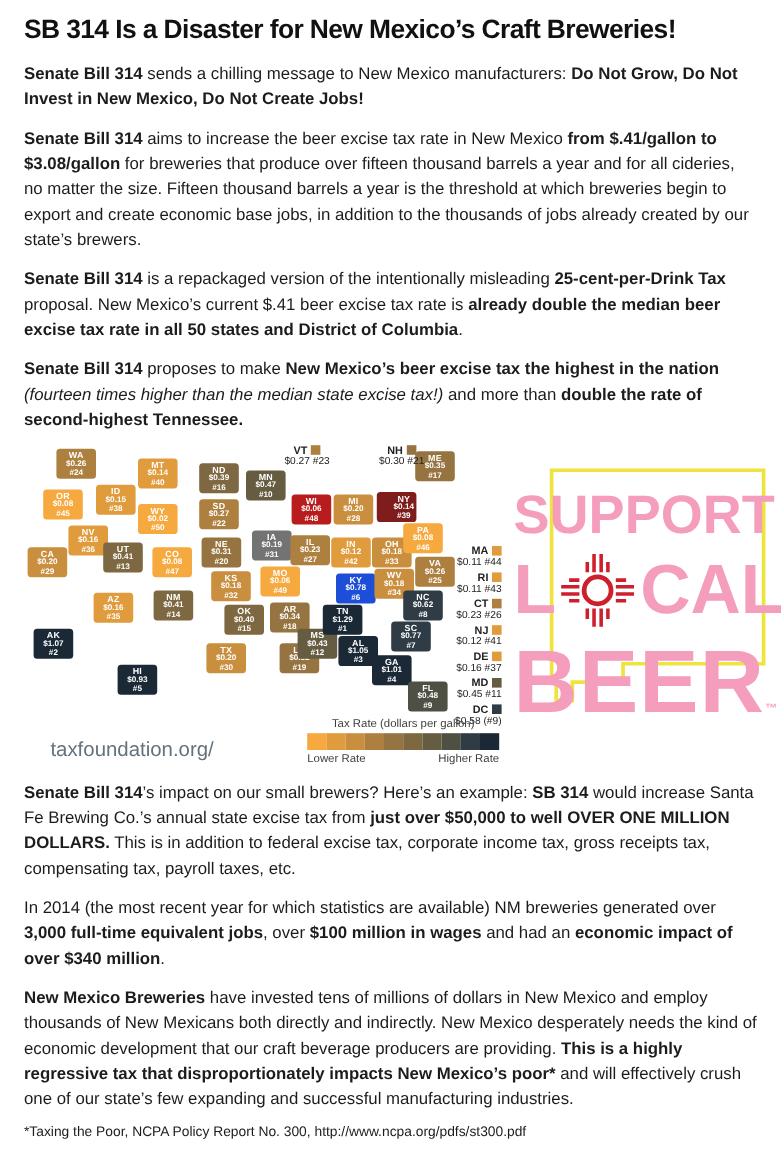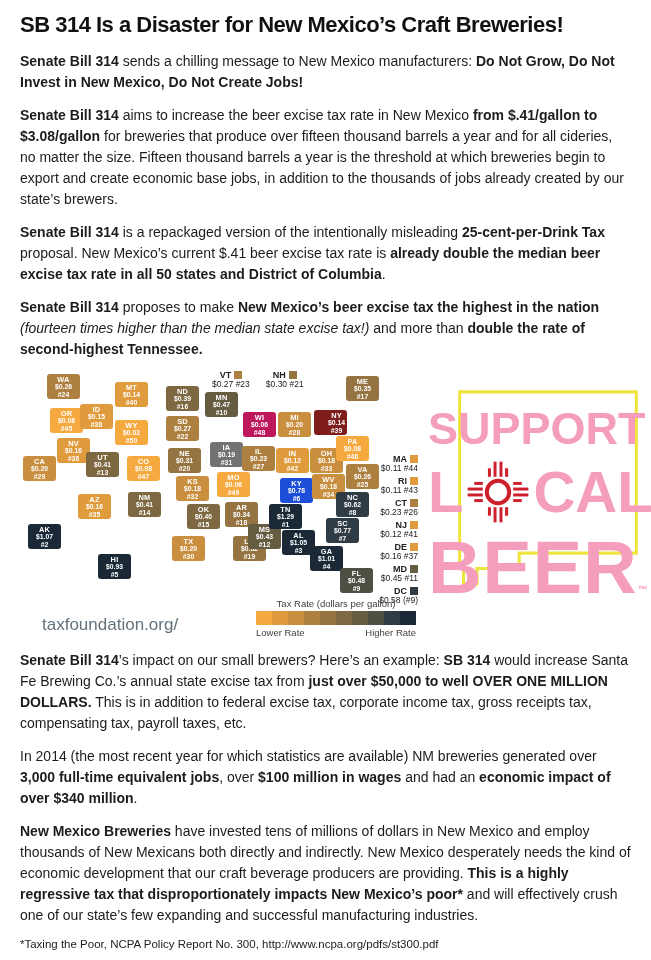--- a/index.html
+++ b/index.html
@@ -20,21 +20,21 @@
   .map-section{display:flex;margin:2px 0 10px -6px;width:640px;}
   .map-block{position:relative;width:404px;height:268px;flex:none;}
   .map-canvas{position:relative;width:368px;height:222px;}
   .state-tile{
     position:absolute;width:33px;height:25px;border-radius:3px;color:#fff;
     text-align:center;font-size:6.8px;line-height:7.6px;padding-top:1.5px;
     box-sizing:border-box;font-weight:bold;
   }
   .st-abbr{font-size:7.4px;letter-spacing:0.2px;}
   .map-top-labels{position:absolute;left:198px;top:-2px;display:flex;gap:16px;}
-  .top-item{text-align:right;}
+  .top-item{text-align:right;margin-left:25px;}
   .top-item .lbl-line1{justify-content:center;}
   .side-list{position:absolute;right:0px;top:82px;width:42px;text-align:right;}
   .side-item{margin-bottom:3px;}
   .lbl-line1{font-size:9px;font-weight:bold;color:#222;display:flex;justify-content:flex-end;align-items:center;gap:3px;line-height:10px;}
   .lbl-line2{font-size:8.5px;color:#222;line-height:9px;}
   .mini-swatch{width:8px;height:8px;display:inline-block;flex:none;}
   .map-footer{position:absolute;bottom:2px;left:0;width:100%;display:flex;justify-content:space-between;align-items:flex-end;}
   .attribution{font-size:17px;color:#63727c;margin-left:28px;padding-bottom:3px;}
   .legend{width:160px;margin-right:2px;}
   .legend-title{font-size:9.5px;color:#3e3e3e;text-align:center;margin-bottom:2px;}
@@ -66,21 +66,21 @@
   <p class="body-p"><b>Senate Bill 314</b><span> proposes to make </span><b>New Mexico’s beer excise tax the highest in the nation</b><span> </span><i>(fourteen times higher than the median state excise tax!)</i><span> and more than </span><b>double the rate of second-highest Tennessee.</b></p>
 
   <div class="map-section">
     <div class="map-block">
       <div class="map-canvas">
           <div class="state-tile" style="left: 33px; top: 2px; background: rgb(174, 128, 64);">
             <div class="st-abbr">WA</div>
             <div>$0.26</div>
             <div>#24</div>
           </div>
-          <div class="state-tile" style="left: 36px; top: 36px; background: rgb(245, 169, 63);">
+          <div class="state-tile" style="left: 22px; top: 36px; background: rgb(245, 169, 63);">
             <div class="st-abbr">OR</div>
             <div>$0.08</div>
             <div>#45</div>
           </div>
           <div class="state-tile" style="left: 9px; top: 84px; background: rgb(201, 142, 62);">
             <div class="st-abbr">CA</div>
             <div>$0.20</div>
             <div>#29</div>
           </div>
           <div class="state-tile" style="left: 43px; top: 66px; background: rgb(224, 155, 61);">
@@ -171,21 +171,21 @@
           <div class="state-tile" style="left: 211px; top: 130px; background: rgb(150, 116, 65);">
             <div class="st-abbr">AR</div>
             <div>$0.34</div>
             <div>#18</div>
           </div>
           <div class="state-tile" style="left: 219px; top: 164px; background: rgb(150, 116, 65);">
             <div class="st-abbr">LA</div>
             <div>$0.32</div>
             <div>#19</div>
           </div>
-          <div class="state-tile" style="left: 229px; top: 40px; background: #be185d; text-align: center;">
+          <div class="state-tile" style="left: 229px; top: 40px; background: #b91c1c; text-align: center;">
             <div class="st-abbr">WI</div>
             <div>$0.06</div>
             <div>#48</div>
           </div>
           <div class="state-tile" style="left: 228px; top: 74px; background: rgb(174, 128, 64);">
             <div class="st-abbr">IL</div>
             <div>$0.23</div>
             <div>#27</div>
           </div>
           <div class="state-tile" style="left: 234px; top: 152px; background: rgb(101, 92, 66);">

